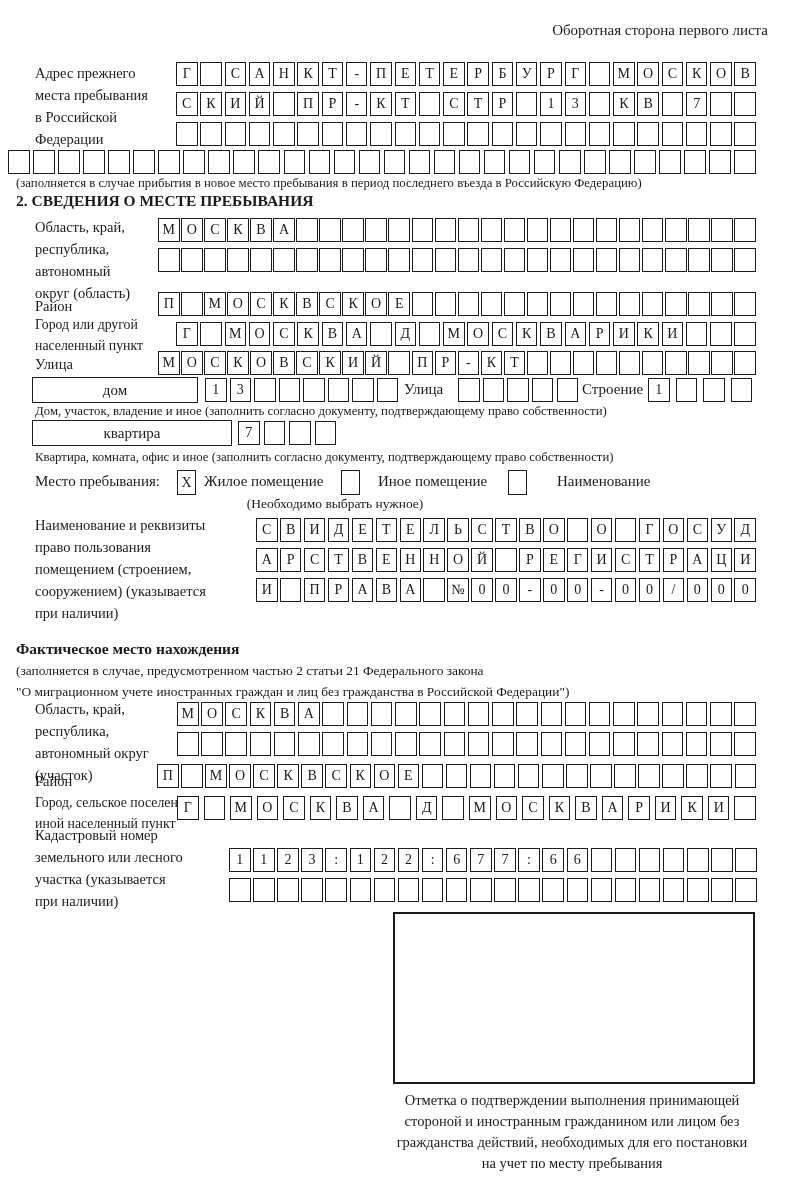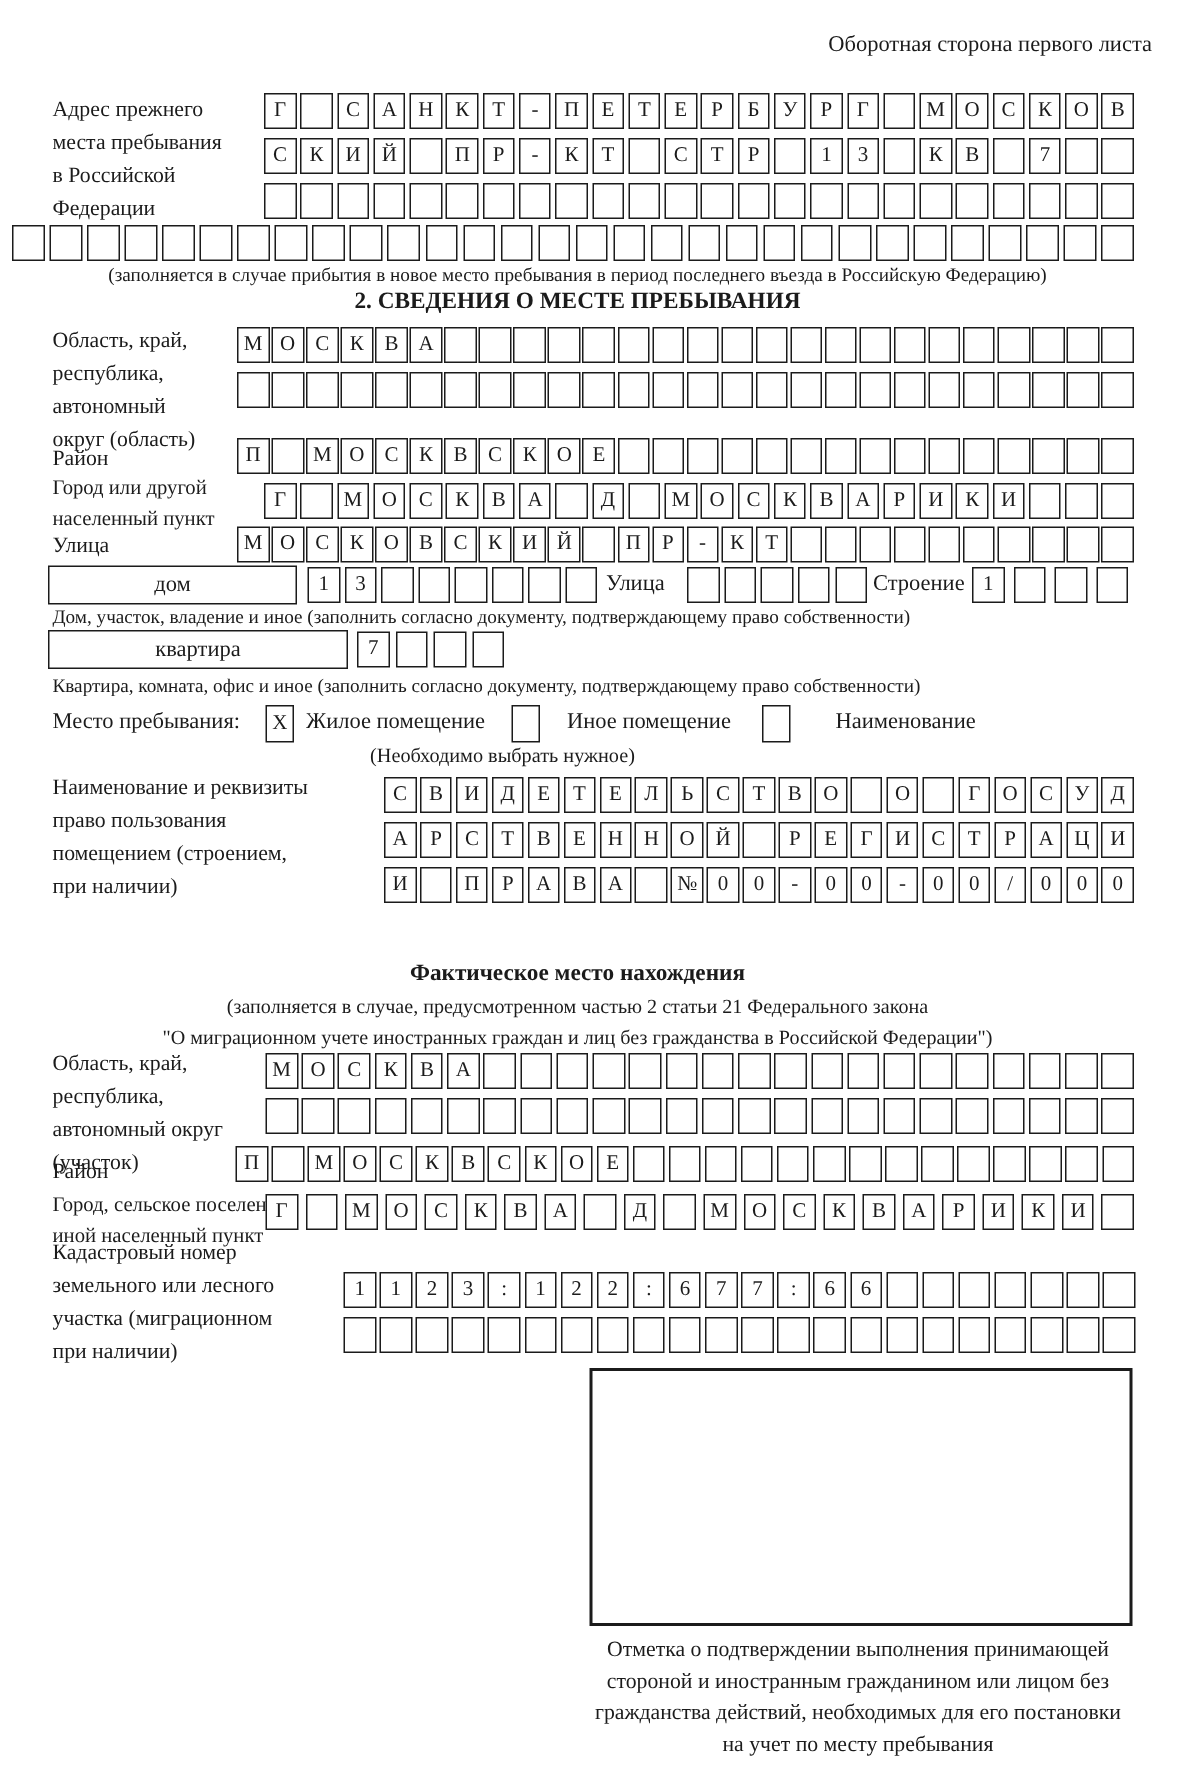--- a/index.html
+++ b/index.html
@@ -9,21 +9,21 @@
   .lbl{font-size:14.5px;line-height:22px;}
   .lbl div{white-space:nowrap;}
   .lbl21{font-size:13.8px;line-height:21px;}
   .lbl21 div{white-space:nowrap;}
   .cellrow{display:flex;justify-content:space-between;}
   .cell{box-sizing:border-box;width:21.5px;height:24px;border:1.5px solid #1b1b1b;
         display:flex;align-items:center;justify-content:center;font-size:14px;background:#fff;}
   .labelbox{box-sizing:border-box;border:1.5px solid #1b1b1b;height:26px;display:flex;
         align-items:center;justify-content:center;font-size:15px;background:#fff;}
   .note{font-size:12.8px;}
-  .center{text-align:center;width:770px;left:0;}
+  .center{width:770px;left:16px;}
   .hdr{font-weight:bold;font-size:15.5px;}
   .inline-lbl{font-size:15px;white-space:nowrap;}
   .checkbox{box-sizing:border-box;width:19px;height:25px;border:1.6px solid #1b1b1b;
         display:flex;align-items:center;justify-content:center;font-size:14px;background:#fff;}
   .caption{font-size:14.5px;line-height:21px;text-align:center;}
   .stampbox{box-sizing:border-box;border:2px solid #1b1b1b;background:#fff;}
 </style>
 </head>
 <body>
 
@@ -349,20 +349,21 @@
   <div class="abs checkbox" style="left:341px;top:470px;"></div>
   <div class="abs inline-lbl" style="left:378px;top:473px;">Иное помещение</div>
   <div class="abs checkbox" style="left:508px;top:470px;"></div>
   <div class="abs inline-lbl" style="left:557px;top:473px;">Наименование</div>
   <div class="abs note" style="left:0;top:496px;width:670px;text-align:center;font-size:13.5px;">(Необходимо выбрать нужное)</div>
 
   <div class="abs lbl" style="left:35px;top:514px;width:215px;">
       <div>Наименование и реквизиты</div>
       <div>право пользования</div>
       <div>помещением (строением,</div>
+      <div>сооружением) (указывается</div>
       <div>при наличии)</div>
     </div>
   <div class="abs cellrow" style="left:256px;top:518px;width:500px;">
       <span class="cell">С</span>
       <span class="cell">В</span>
       <span class="cell">И</span>
       <span class="cell">Д</span>
       <span class="cell">Е</span>
       <span class="cell">Т</span>
       <span class="cell">Е</span>
@@ -545,21 +546,21 @@
       <span class="cell">Р</span>
       <span class="cell">И</span>
       <span class="cell">К</span>
       <span class="cell">И</span>
       <span class="cell"></span>
     </div>
 
   <div class="abs lbl" style="left:35px;top:824px;width:160px;">
       <div>Кадастровый номер</div>
       <div>земельного или лесного</div>
-      <div>участка (миграционном</div>
+      <div>участка (указывается</div>
       <div>при наличии)</div>
     </div>
   <div class="abs cellrow" style="left:229px;top:848px;width:528px;">
       <span class="cell">1</span>
       <span class="cell">1</span>
       <span class="cell">2</span>
       <span class="cell">3</span>
       <span class="cell">:</span>
       <span class="cell">1</span>
       <span class="cell">2</span>

